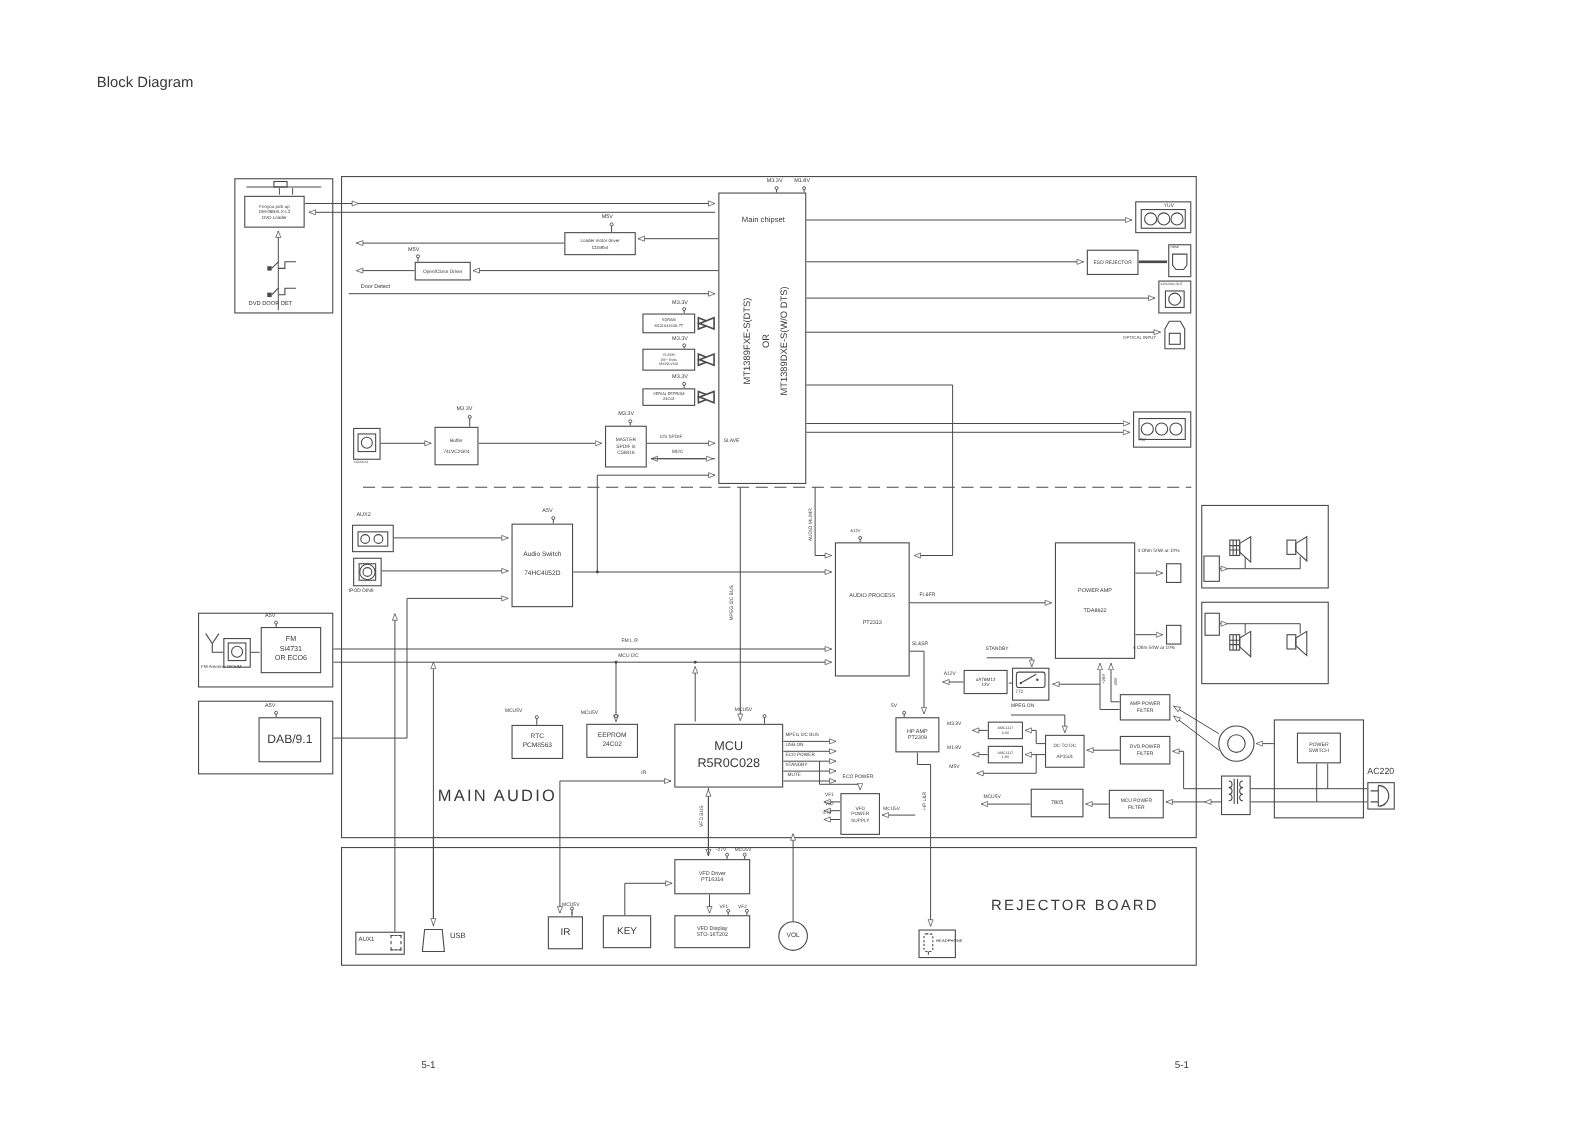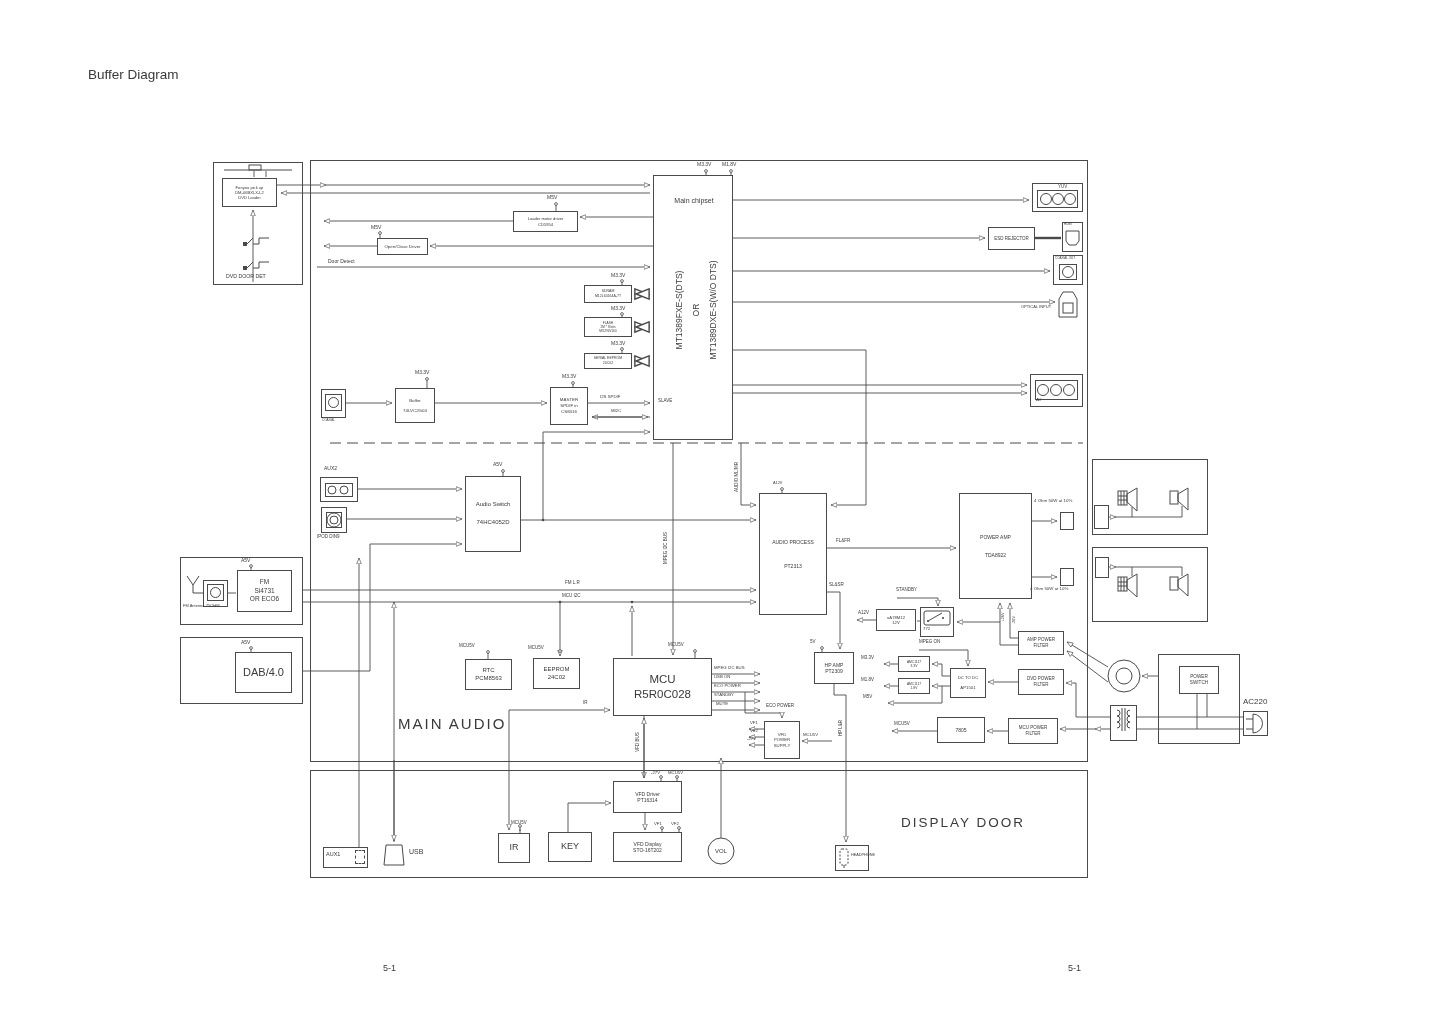--- a/index.html
+++ b/index.html
@@ -390,21 +390,21 @@
       <div class="block" style="left: 959px; top: 493px; width: 73px; height: 106px; font-size: 5px; row-gap: 12px;">
         <div>POWER AMP</div>
         <div>TDA8922</div>
       </div>
       <div class="block" style="left: 237px; top: 570px; width: 55px; height: 42px; font-size: 6.5px;">
         <div>FM</div>
         <div>Si4731</div>
         <div>OR ECO6</div>
       </div>
       <div class="block" style="left: 235px; top: 652px; width: 57px; height: 41px; font-size: 11px;">
-        <div>DAB/4.0</div>
+        <div>DAB/9.1</div>
       </div>
       <div class="block" style="left: 465px; top: 659px; width: 47px; height: 31px; font-size: 6px;">
         <div>RTC</div>
         <div>PCM8563</div>
       </div>
       <div class="block" style="left: 533px; top: 658px; width: 47px; height: 31px; font-size: 6px;">
         <div>EEPROM</div>
         <div>24C02</div>
       </div>
       <div class="block" style="left: 613px; top: 658px; width: 99px; height: 58px; font-size: 11.5px;">
@@ -467,25 +467,25 @@
         <div>STO-16T202</div>
       </div>
       <div class="block" style="left: 498px; top: 833px; width: 32px; height: 30px; font-size: 9px;">
         <div>IR</div>
       </div>
       <div class="block" style="left: 548px; top: 832px; width: 44px; height: 30px; font-size: 9px;">
         <div>KEY</div>
       </div>
     </div>
   <div id="label-layer">
-      <div class="lbl" style="left: 88px; top: 68px; font-size: 13.5px;">Buffer Diagram</div>
+      <div class="lbl" style="left: 88px; top: 68px; font-size: 13.5px;">Block Diagram</div>
       <div class="lbl" style="left: 383px; top: 964px; font-size: 9px;">5-1</div>
       <div class="lbl" style="left: 1068px; top: 964px; font-size: 9px;">5-1</div>
       <div class="lbl" style="left: 398px; top: 716px; font-size: 15px; letter-spacing: 2px;">MAIN AUDIO</div>
-      <div class="lbl" style="left: 901px; top: 816px; font-size: 13.5px; letter-spacing: 2px;">DISPLAY DOOR</div>
+      <div class="lbl" style="left: 901px; top: 816px; font-size: 13.5px; letter-spacing: 2px;">REJECTOR BOARD</div>
       <div class="lbl cc" style="left: 694px; top: 200px; font-size: 7px;">Main chipset</div>
       <div class="lbl rot" style="left: 679px; top: 310px; font-size: 8.5px;">MT1389FXE-S(DTS)</div>
       <div class="lbl rot" style="left: 696px; top: 310px; font-size: 8.5px;">OR</div>
       <div class="lbl rot" style="left: 713px; top: 310px; font-size: 8.5px;">MT1389DXE-S(W/O DTS)</div>
       <div class="lbl" style="left: 658px; top: 399px; font-size: 4.5px;">SLAVE</div>
       <div class="lbl" style="left: 697px; top: 162px; font-size: 5px;">M3.3V</div>
       <div class="lbl" style="left: 722px; top: 162px; font-size: 5px;">M1.8V</div>
       <div class="lbl" style="left: 226px; top: 274px; font-size: 5.2px;">DVD DOOR DET</div>
       <div class="lbl" style="left: 547px; top: 195px; font-size: 5px;">M5V</div>
       <div class="lbl" style="left: 371px; top: 225px; font-size: 5px;">M5V</div>

